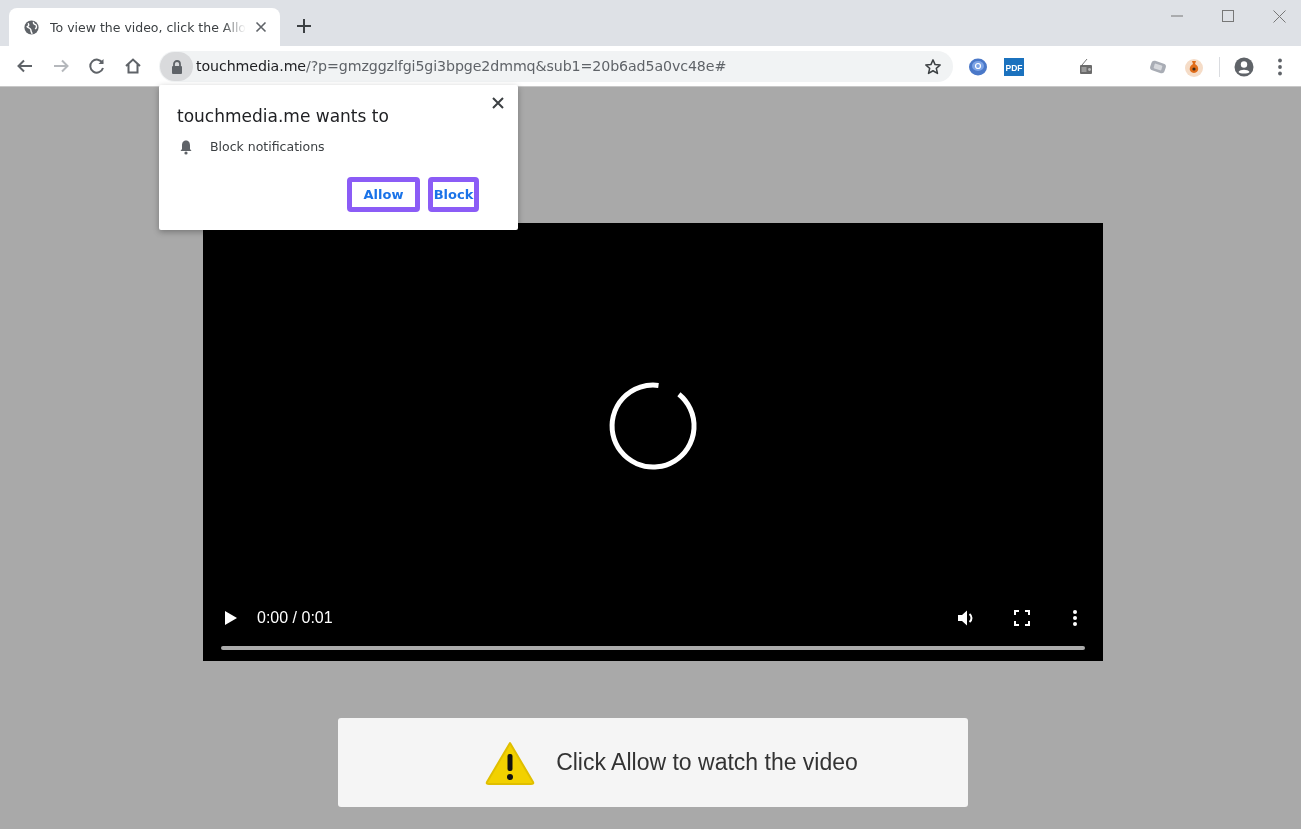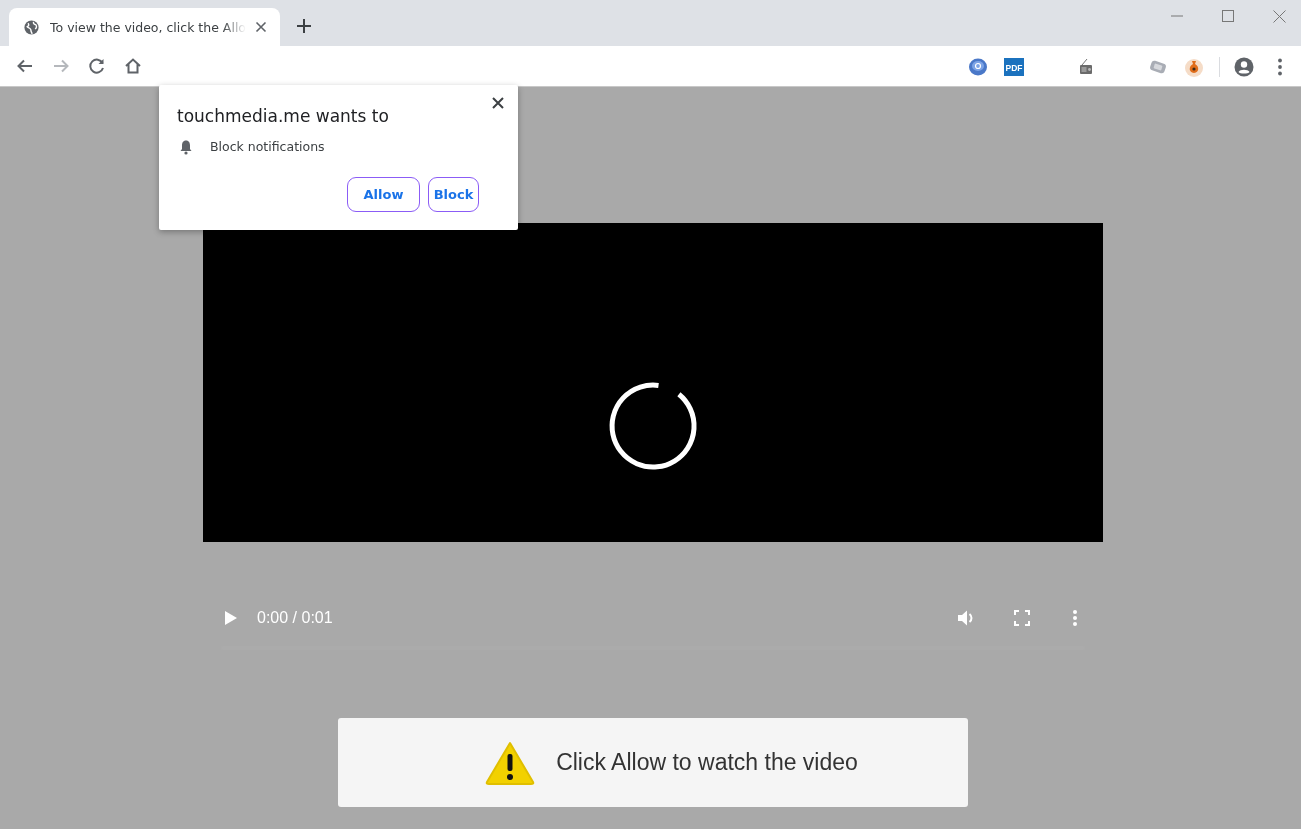--- a/index.html
+++ b/index.html
@@ -22,41 +22,41 @@
     .omnibox { position: absolute; left: 159px; top: 5px; width: 794px; height: 31px; background: #f1f3f4; border-radius: 16px; }
     .lock-chip { position: absolute; left: 1px; top: 1px; width: 33px; height: 29px; border-radius: 15px; background: #d9dadc; display: flex; align-items: center; justify-content: center; }
     .url { position: absolute; left: 37px; top: 7px; font-family: "DejaVu Sans", sans-serif; font-size: 14.2px; color: #202124; white-space: nowrap; letter-spacing: -0.1px; }
     .url .rest { color: #5f6368; }
     .star { position: absolute; right: 10px; top: 6px; width: 20px; height: 20px; display: flex; align-items: center; justify-content: center; cursor: pointer; }
     .ext { position: absolute; top: 11px; width: 20px; height: 20px; display: flex; align-items: flex-end; justify-content: center; cursor: pointer; }
     .tb-sep { position: absolute; left: 1219px; top: 11px; width: 1px; height: 20px; background: #dadce0; }
 
     
     .page { position: absolute; left: 0; top: 87px; width: 1301px; height: 742px; background: #a9a9a9; }
-    .video { position: absolute; left: 203px; top: 136px; width: 900px; height: 319px; background: #000; }
+    .video { position: absolute; left: 203px; top: 136px; width: 900px; height: 438px; background: #000; }
     .spinner { position: absolute; left: 405px; top: 158px; width: 90px; height: 90px; }
     .play-btn { position: absolute; left: 18px; top: 384px; width: 20px; height: 22px; cursor: pointer; display: flex; align-items: center; justify-content: center; }
     .time { position: absolute; left: 54px; top: 386px; color: #fff; font-size: 16px; font-family: "Liberation Sans", sans-serif; }
     .vol-btn { position: absolute; left: 752px; top: 384px; width: 24px; height: 22px; cursor: pointer; display: flex; align-items: center; justify-content: center; }
     .fs-btn { position: absolute; left: 808px; top: 384px; width: 22px; height: 22px; cursor: pointer; display: flex; align-items: center; justify-content: center; }
     .more-btn { position: absolute; left: 862px; top: 384px; width: 20px; height: 22px; cursor: pointer; display: flex; align-items: center; justify-content: center; }
     .progress { position: absolute; left: 18px; top: 423px; width: 864px; height: 4px; background: #ababab; border-radius: 2px; cursor: pointer; }
     .progress-fill { height: 100%; background: #fff; border-radius: 2px; }
 
     .notice { position: absolute; left: 338px; top: 631px; width: 630px; height: 89px; background: #f5f5f5; border-radius: 3px; display: flex; align-items: center; justify-content: center; padding-left: 36px; }
     .notice-icon { width: 52px; height: 46px; margin-right: 20px; }
     .notice-text { font-family: "Liberation Sans", sans-serif; font-size: 23px; color: #333; }
 
     
     .popup { position: absolute; left: 159px; top: 85px; width: 359px; height: 145px; background: #fff; border-radius: 2px; box-shadow: 0 2px 6px rgba(0,0,0,0.3); }
     .popup-title { position: absolute; left: 18px; top: 21px; font-family: "DejaVu Sans", sans-serif; font-size: 17px; color: #202124; }
     .popup-close { position: absolute; right: 10px; top: 8px; width: 20px; height: 20px; cursor: pointer; display: flex; align-items: center; justify-content: center; }
     .popup-bell { position: absolute; left: 19px; top: 54px; width: 16px; height: 16px; }
     .popup-perm { position: absolute; left: 51px; top: 54px; font-family: "DejaVu Sans", sans-serif; font-size: 12.5px; color: #3c4043; }
-    .pbtn { position: absolute; top: 92px; height: 35px; border: 1px solid #8b5cf6; border-radius: 9px; background: #fff; color: #1a73e8; font-family: "DejaVu Sans", sans-serif; font-size: 13px; font-weight: bold; display: flex; align-items: center; justify-content: center; cursor: pointer; }
+    .pbtn { position: absolute; top: 92px; height: 35px; border: 5px solid #8b5cf6; border-radius: 4px; background: #fff; color: #1a73e8; font-family: "DejaVu Sans", sans-serif; font-size: 13px; font-weight: bold; display: flex; align-items: center; justify-content: center; cursor: pointer; }
     .pbtn.allow { left: 188px; width: 73px; }
     .pbtn.block { left: 269px; width: 51px; }
   </style>
 </head>
 <body>
 
 <div class="tabstrip">
   <div class="tab">
     <span class="tab-favicon">
       <svg width="17" height="17" viewBox="0 0 24 24">
@@ -107,20 +107,34 @@
   <div class="tb-btn" style="left:84px">
     <svg width="18" height="18" viewBox="0 0 18 18">
         <path d="M14.5 6 A6.5 6.5 0 1 0 15 11" stroke="#5f6368" stroke-width="2" fill="none"></path>
         <path d="M15.5 2 V7 H10.5" fill="#5f6368"></path>
       </svg>
   </div>
   <div class="tb-btn" style="left:120px">
     <svg width="18" height="18" viewBox="0 0 18 18">
         <path d="M2 9 L9 2.5 L16 9 M4.5 7 V15.5 H13.5 V7" stroke="#5f6368" stroke-width="2" fill="none"></path>
       </svg>
+  </div>
+  <div class="omnibox">
+    <div class="lock-chip">
+      <svg width="12" height="14" viewBox="0 0 12 14">
+          <rect x="1" y="6" width="10" height="8" rx="1" fill="#5f6368"></rect>
+          <path d="M3 6 V4 A3 3 0 0 1 9 4 V6" stroke="#5f6368" stroke-width="1.8" fill="none"></path>
+        </svg>
+    </div>
+    <div class="url"><span>touchmedia.me</span><span class="rest">/?p=gmzggzlfgi5gi3bpge2dmmq&amp;sub1=20b6ad5a0vc48e#</span></div>
+    <div class="star">
+      <svg width="18" height="18" viewBox="0 0 24 24">
+          <path d="M12 2.5 L14.8 8.8 L21.6 9.4 L16.4 13.9 L18 20.6 L12 17 L6 20.6 L7.6 13.9 L2.4 9.4 L9.2 8.8 Z" fill="none" stroke="#3c4043" stroke-width="2" stroke-linejoin="round"></path>
+        </svg>
+    </div>
   </div>
 
   <div class="ext" style="left:968px">
     <svg width="20" height="20" viewBox="0 0 20 20">
         <ellipse cx="10" cy="10" rx="9" ry="8.5" fill="#4a78c8"></ellipse>
         <ellipse cx="10" cy="9" rx="6" ry="5" fill="#7da4e6"></ellipse>
         <circle cx="10" cy="9" r="2.5" fill="none" stroke="#fff" stroke-width="1.2"></circle>
       </svg>
   </div>
   <div class="ext" style="left:1004px">

